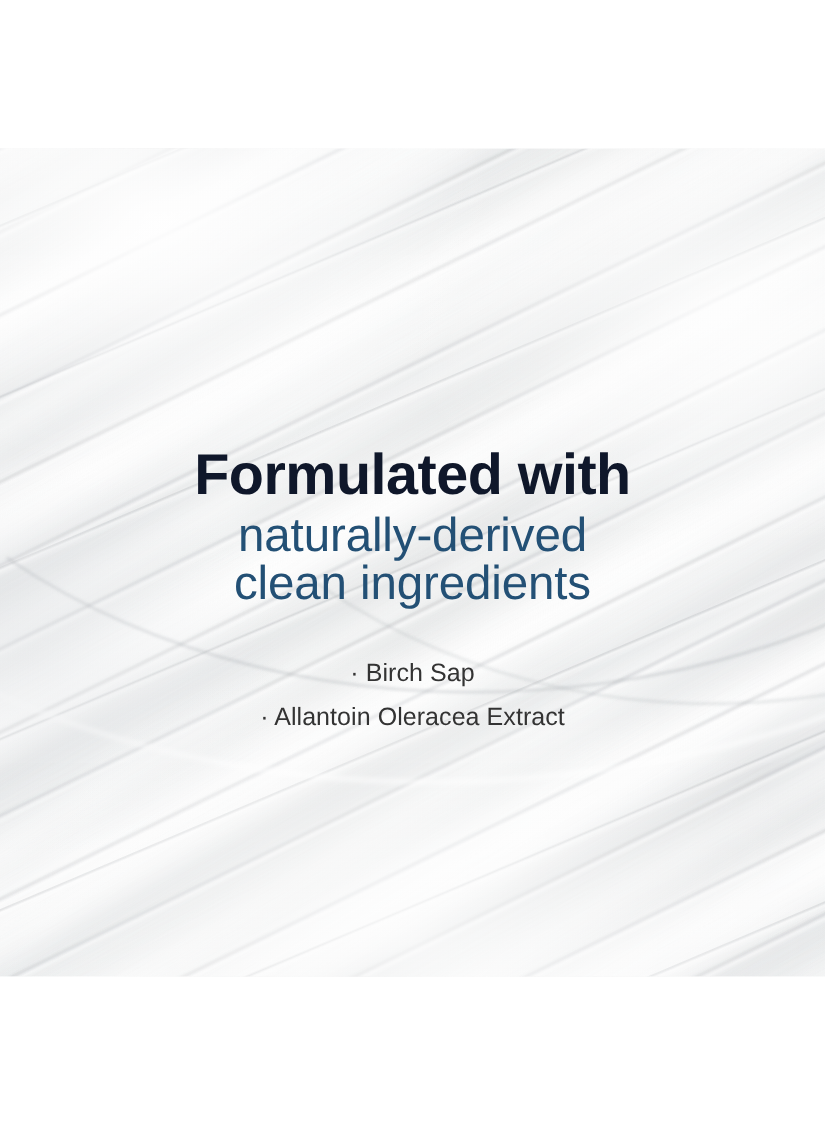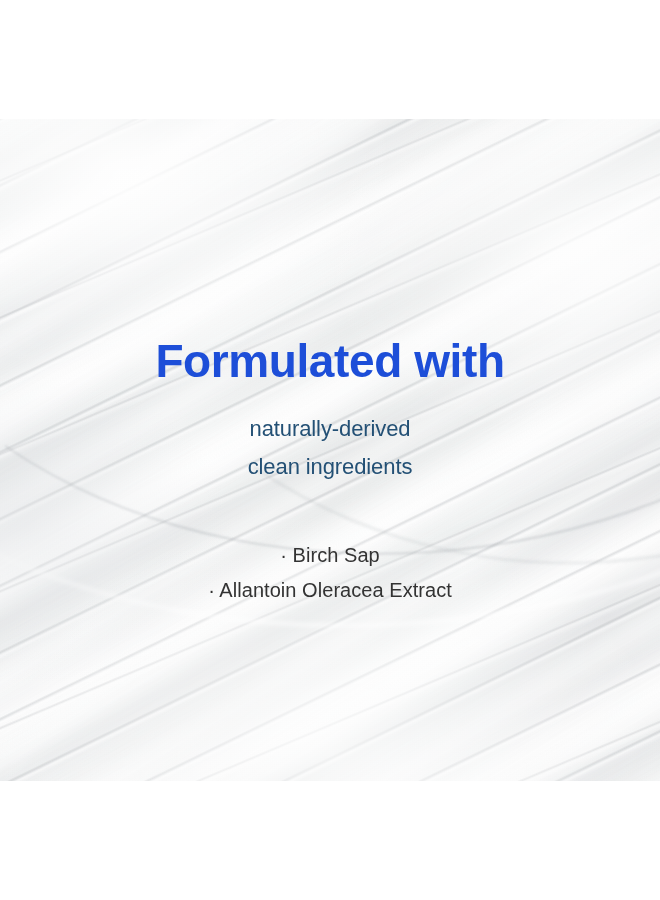--- a/index.html
+++ b/index.html
@@ -184,54 +184,53 @@
     position: absolute;
     left: 0;
     top: 0;
     width: 660px;
     text-align: center;
   }
 
   .headline {
     position: absolute;
     left: 0;
-    top: 338px;
+    top: 356px;
     width: 660px;
     font-size: 46px;
     font-weight: 700;
     letter-spacing: -0.4px;
     line-height: 1.0;
-    color: #1d4ed8;
+    color: #0f172a;
     white-space: nowrap;
   }
 
   .subhead {
     position: absolute;
     left: 0;
     top: 410px;
     width: 660px;
-    font-size: 22px;
+    font-size: 38px;
     font-weight: 400;
     line-height: 38px;
     letter-spacing: -0.1px;
     color: #235075;
   }
   .subhead-line { display: block; white-space: nowrap; }
 
   .ingredients {
     position: absolute;
     left: 0;
     top: 522px;
     width: 660px;
     font-size: 20px;
     font-weight: 400;
     line-height: 35px;
     letter-spacing: 0.05px;
     color: #333333;
-    margin-top: 16px;
   }
   .ingredient-item { display: block; white-space: nowrap; }
 </style>
 </head>
 <body>
 
 <div class="canvas">
 
   <div class="texture-band">
     <div class="tex-base"></div>

